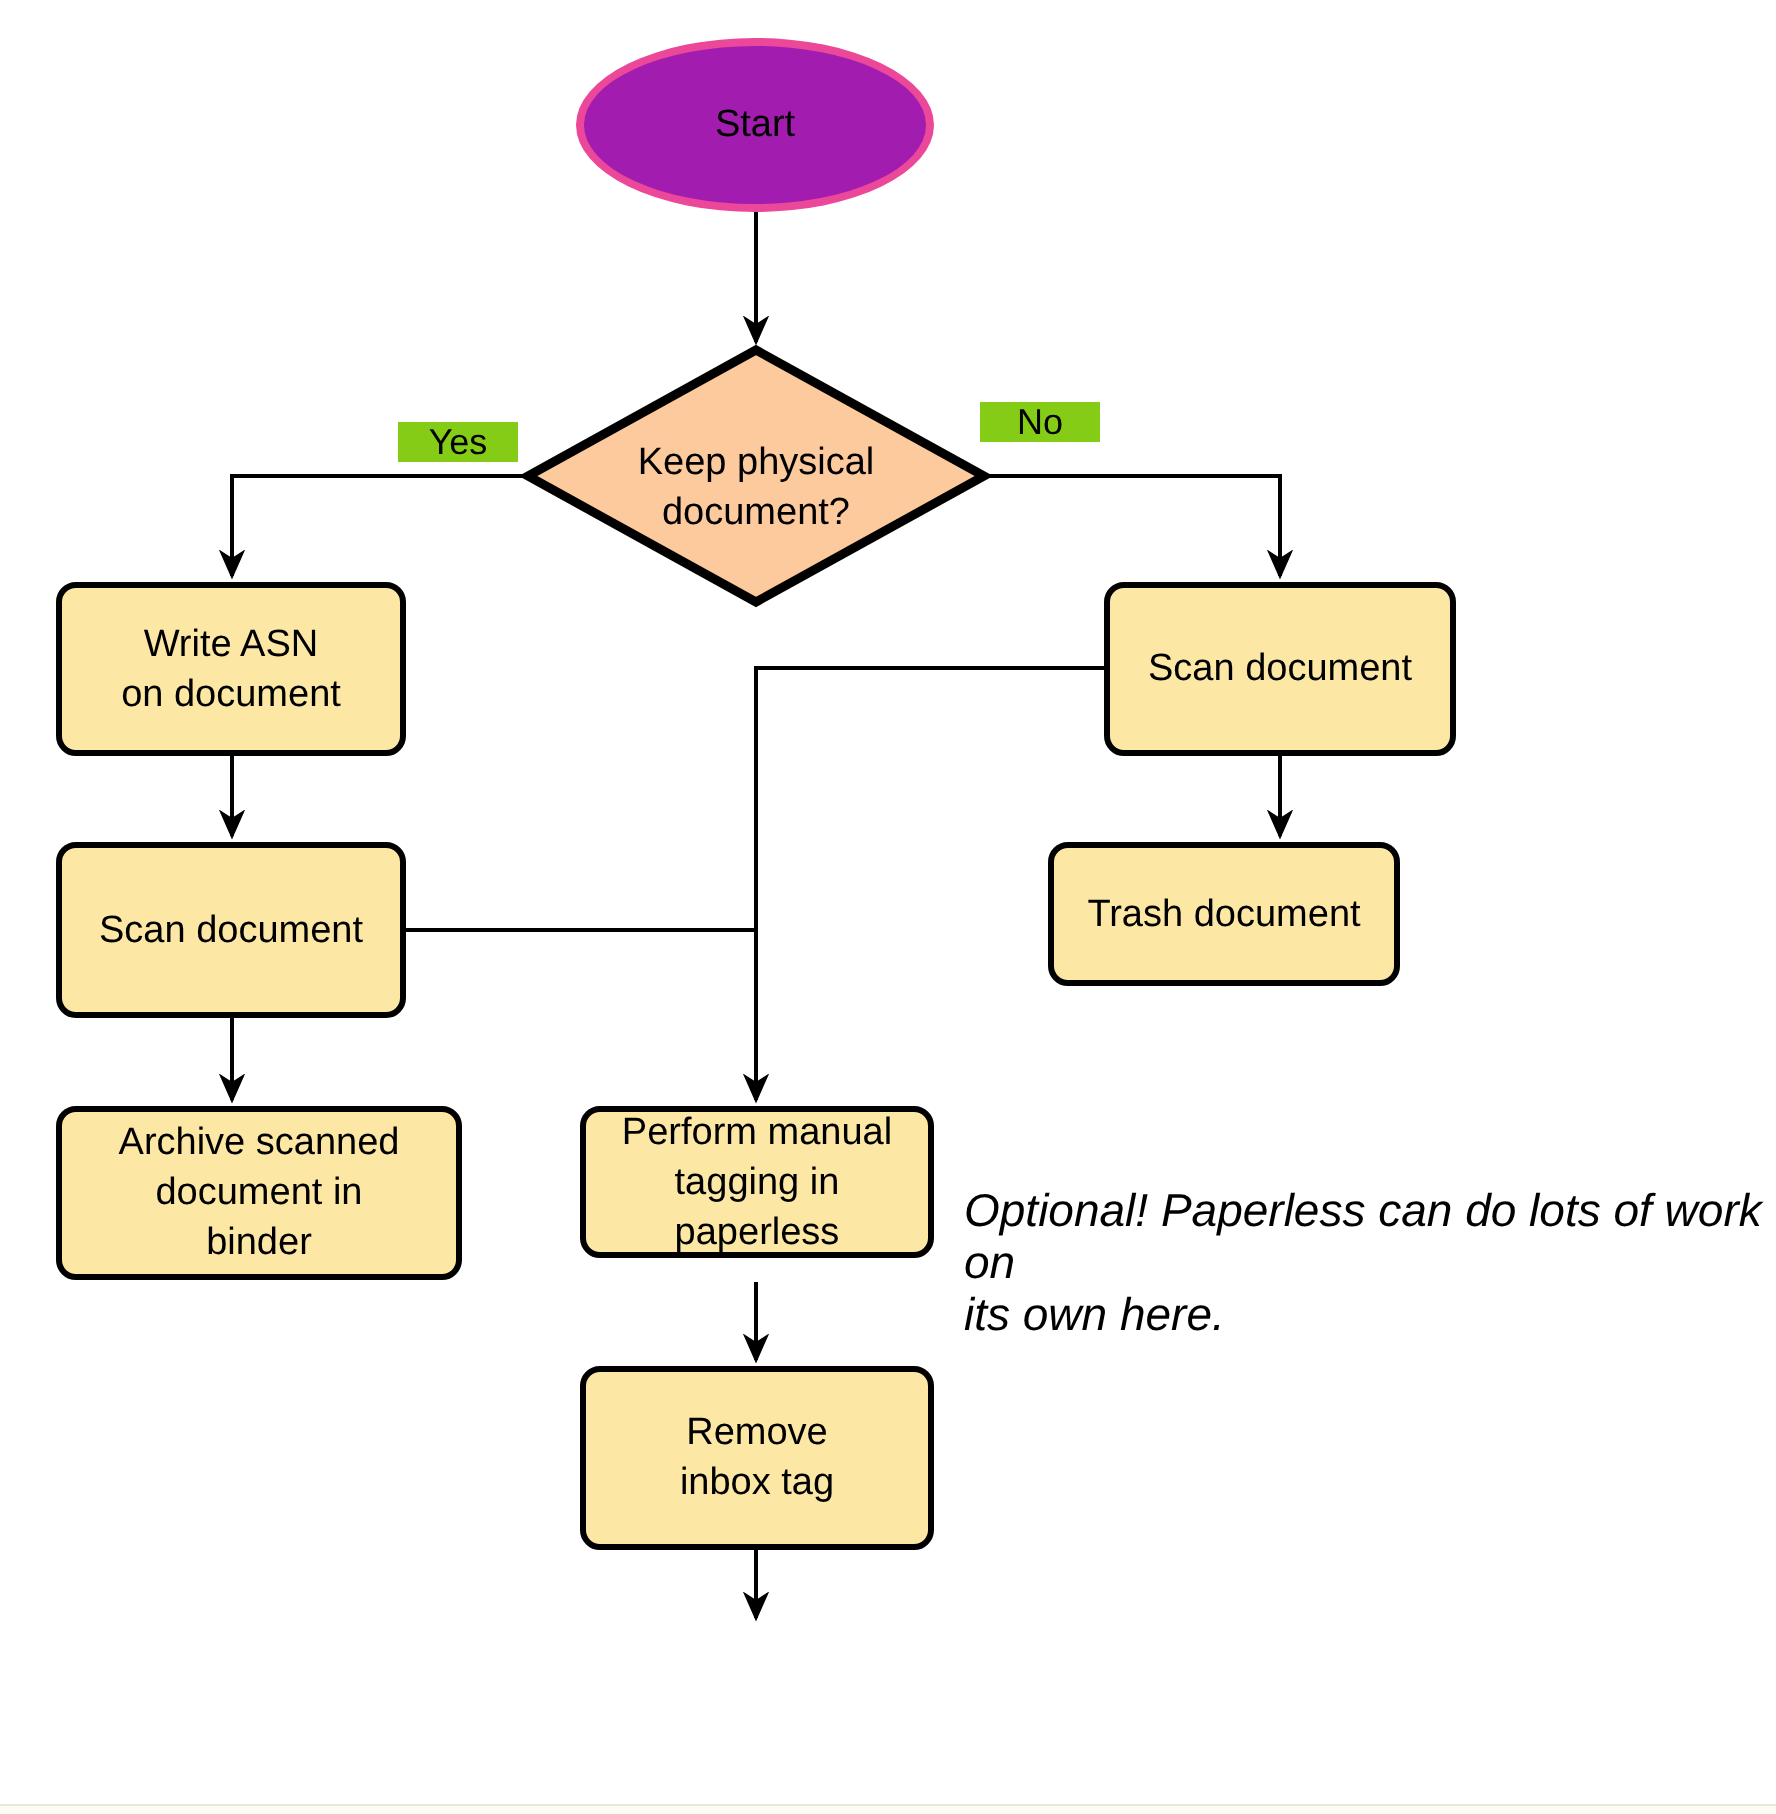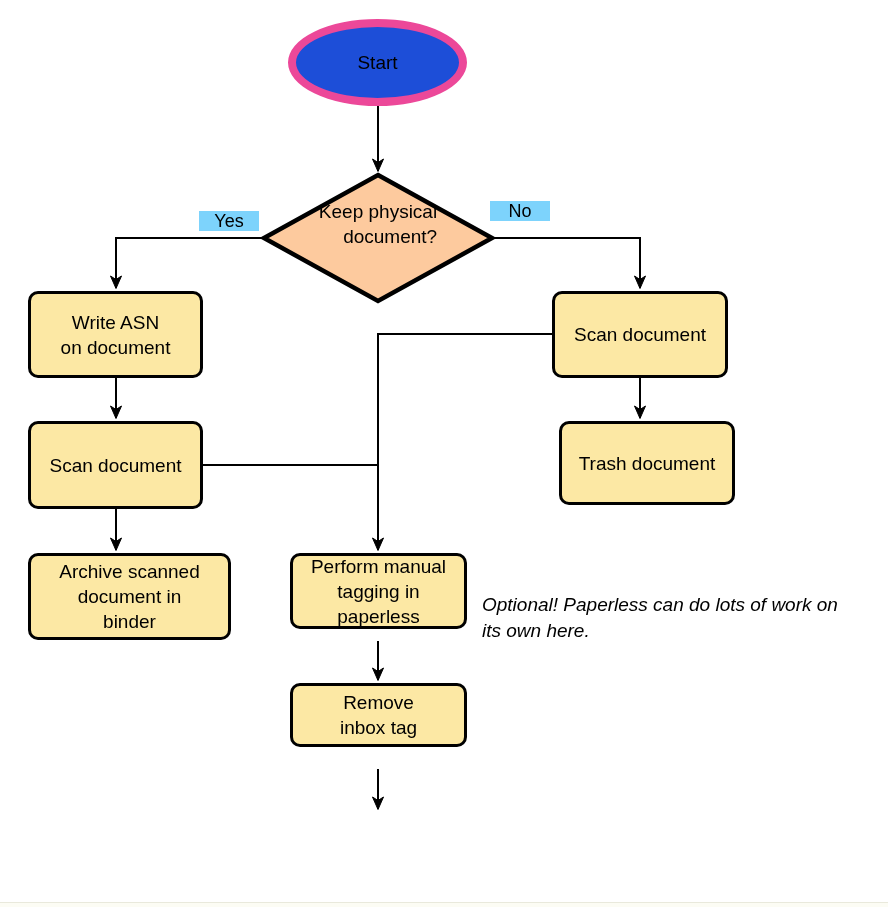--- a/index.html
+++ b/index.html
@@ -7,35 +7,35 @@
     position:relative;width:888px;height:907px;background:#ffffff;overflow:hidden;
     font-family:"Liberation Sans", sans-serif;color:#000;
   }
   #edges{position:absolute;left:0;top:0;width:888px;height:907px;}
   .node{
     position:absolute;display:flex;align-items:center;justify-content:center;
     text-align:center;font-size:19px;line-height:25px;white-space:pre-line;
     box-sizing:border-box;
   }
   .terminator{
-    background:#1d4ed8;border:8px solid #ec4899;border-radius:50%;
+    background:#a21caf;border:4px solid #ec4899;border-radius:50%;
   }
   .process{
     background:#fce8a4;border:3px solid #000;border-radius:10px;
   }
   .decision-label{
     position:absolute;display:flex;align-items:center;justify-content:center;
     text-align:center;font-size:19px;line-height:25px;white-space:pre-line;
   }
   .edge-label{
-    position:absolute;font-size:18px;text-align:center;background:#7dd3fc;
+    position:absolute;font-size:18px;text-align:center;background:#84cc16;
     line-height:20px;
   }
   .note{
-    position:absolute;font-size:19px;line-height:26px;font-style:italic;
+    position:absolute;font-size:23px;line-height:26px;font-style:italic;
     white-space:pre-line;
   }
   .bottom-strip{
     position:absolute;left:0;top:902px;width:888px;height:5px;
     background:#fcfcf4;border-top:1px solid #e9e9dc;
   }
 </style>
 </head>
 <body>
 
@@ -66,41 +66,41 @@
 
     <path d="M203,465 L378,465" fill="none" stroke="#000" stroke-width="2"></path>
 
     <path d="M378,641 L378,680" fill="none" stroke="#000" stroke-width="2" marker-end="url(#arrow)"></path>
 
     <path d="M378,769 L378,809" fill="none" stroke="#000" stroke-width="2" marker-end="url(#arrow)"></path>
   </svg>
 
   <div class="node terminator" style="left:288px;top:19px;width:179px;height:87px;">Start</div>
 
-  <div class="decision-label" style="left:278px;top:196px;width:200px;height:56px;text-align:right;">Keep physical
+  <div class="decision-label" style="left:278px;top:216px;width:200px;height:56px;">Keep physical
 document?</div>
 
   <div class="node process" style="left:28px;top:291px;width:175px;height:87px;">Write ASN
 on document</div>
 
   <div class="node process" style="left:28px;top:421px;width:175px;height:88px;">Scan document</div>
 
   <div class="node process" style="left:28px;top:553px;width:203px;height:87px;">Archive scanned
 document in
 binder</div>
 
   <div class="node process" style="left:552px;top:291px;width:176px;height:87px;">Scan document</div>
 
-  <div class="node process" style="left:559px;top:421px;width:176px;height:84px;">Trash document</div>
+  <div class="node process" style="left:524px;top:421px;width:176px;height:72px;">Trash document</div>
 
   <div class="node process" style="left:290px;top:553px;width:177px;height:76px;">Perform manual
 tagging in
 paperless</div>
 
-  <div class="node process" style="left:290px;top:683px;width:177px;height:64px;">Remove
+  <div class="node process" style="left:290px;top:683px;width:177px;height:92px;">Remove
 inbox tag</div>
 
 
   <div class="edge-label" style="left:199px;top:211px;width:60px;">Yes</div>
 
   <div class="edge-label" style="left:490px;top:201px;width:60px;">No</div>
 
   <div class="note" style="left:482px;top:592px;width:406px;">Optional! Paperless can do lots of work on
 its own here.</div>
 

